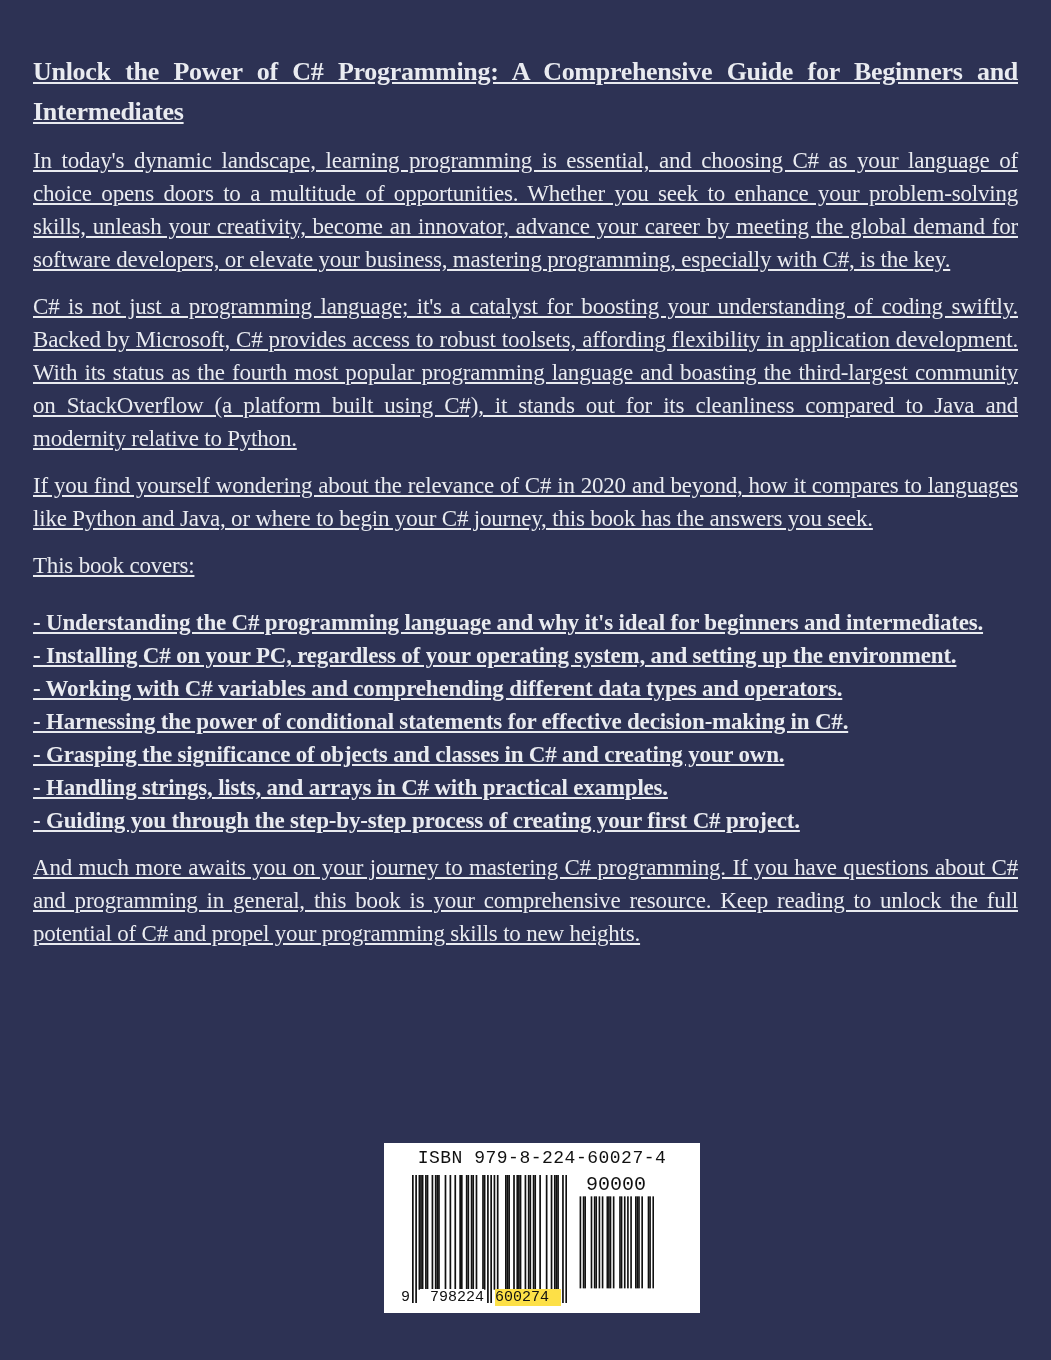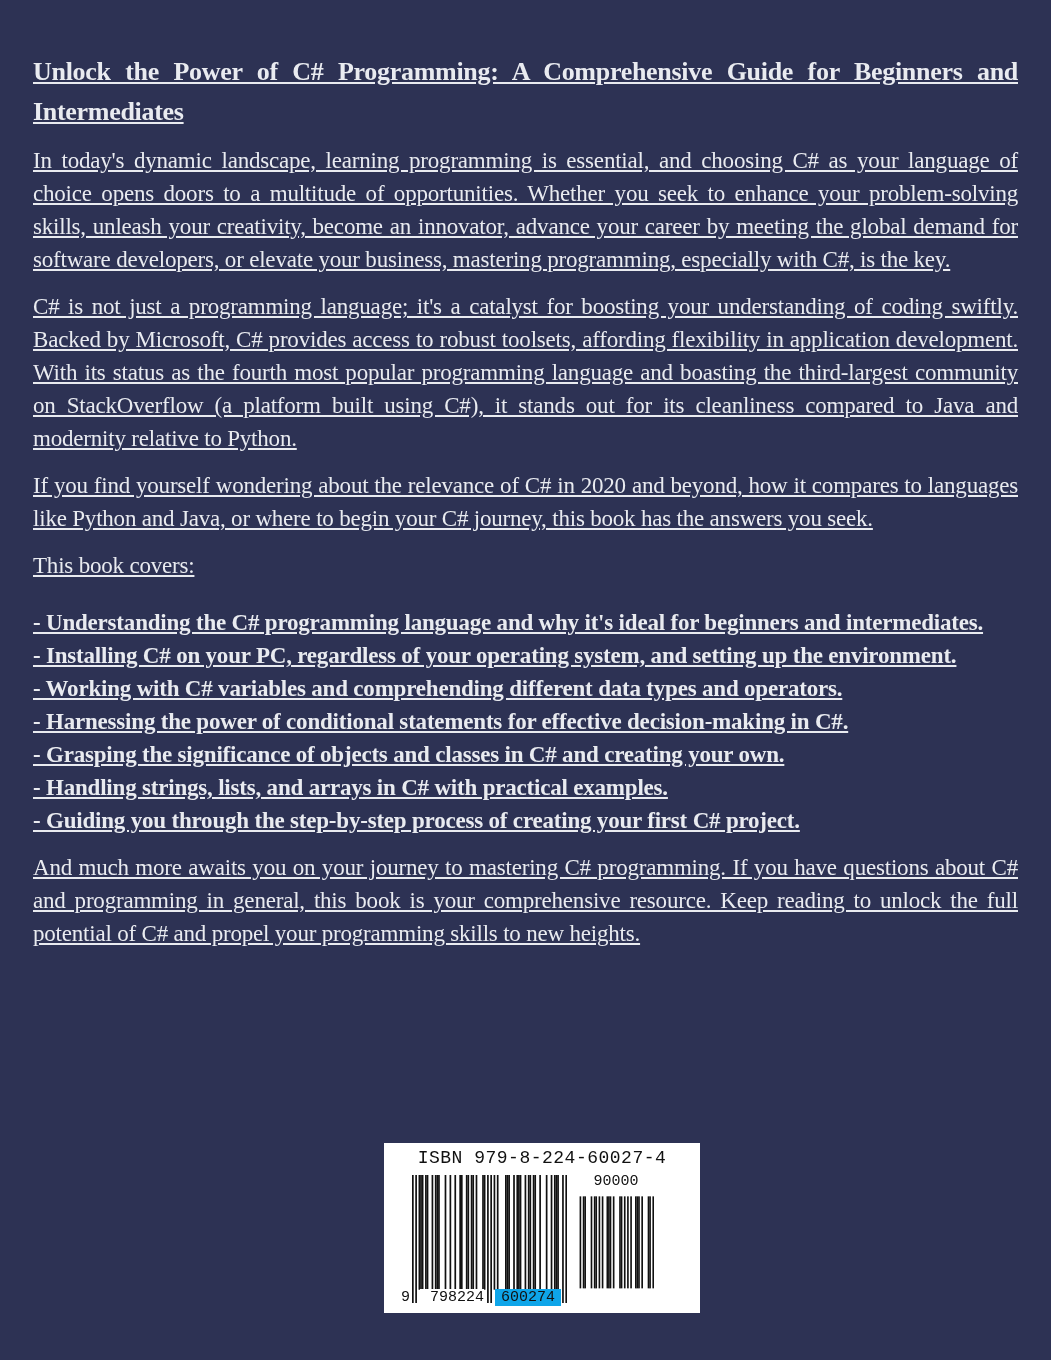--- a/index.html
+++ b/index.html
@@ -89,37 +89,37 @@
   .bc-digit {
     position: absolute;
     font-family: "Liberation Mono", "DejaVu Sans Mono", monospace;
     font-size: 15px;
     color: #111111;
     top: 146px;
     line-height: 17px;
   }
   .bc-digit.lead  { left: 10px;  width: 16px; text-align: right; }
   .bc-digit.grp1  { left: 36px;  width: 64px; text-align: right; background: #ffffff; }
-  .bc-digit.grp2  { left: 111px; width: 66px; text-align: center; background: #0ea5e9; }
+  .bc-digit.grp2  { left: 111px; width: 66px; background: #fde047; }
 
   .supplement {
     position: absolute;
     left: 194px;
     top: 32px;
     width: 76px;
     height: 115px;
   }
   .sup-text {
     position: absolute;
     top: -2px;
     left: 0;
     right: 0;
     text-align: center;
     font-family: "Liberation Mono", "DejaVu Sans Mono", monospace;
-    font-size: 15px;
+    font-size: 20px;
     color: #111111;
   }
   #ean-sup {
     position: absolute;
     left: 0;
     top: 0;
     width: 76px;
     height: 115px;
   }
 </style>

